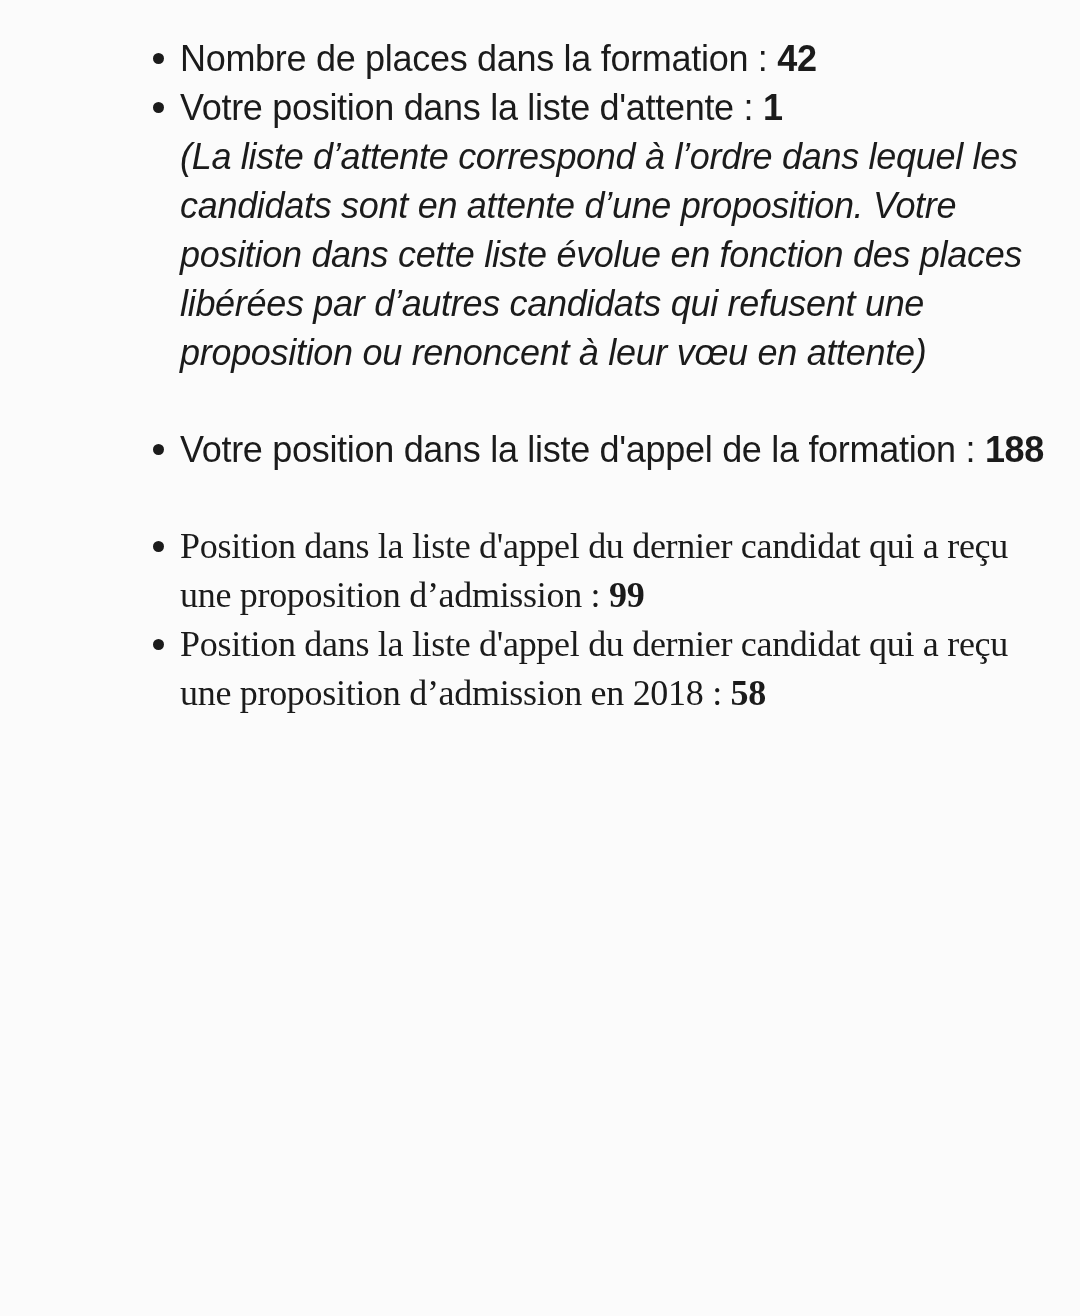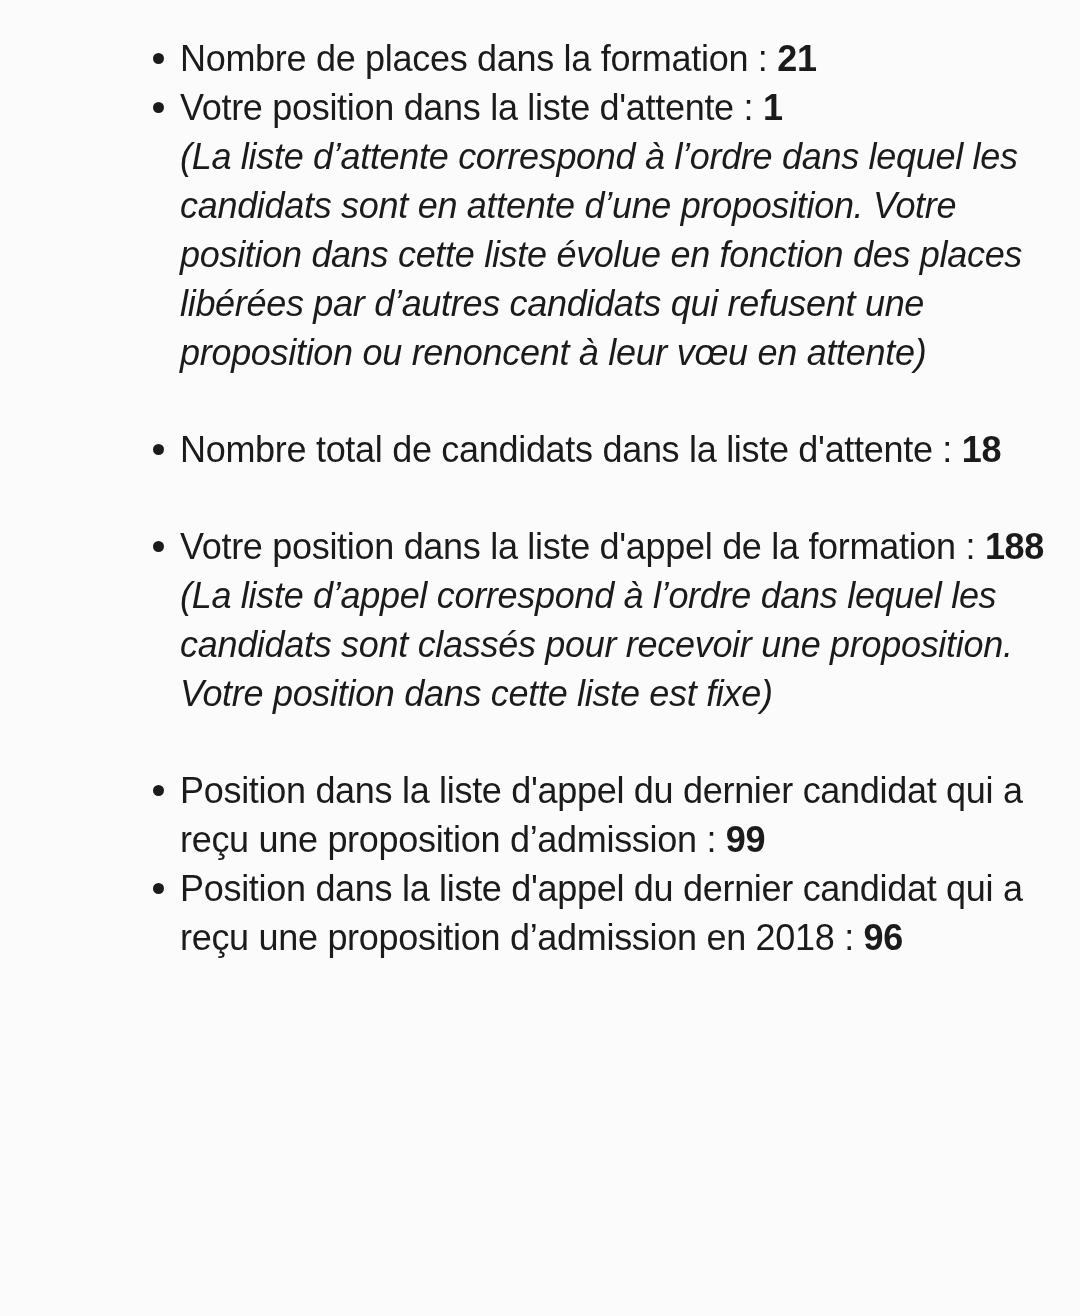--- a/index.html
+++ b/index.html
@@ -17,21 +17,21 @@
     line-height: 49px;
     letter-spacing: -0.3px;
     color: #1b1b1b;
   }
   ul.group {
     list-style: none;
     margin: 0 0 48px 0;
     padding: 0;
     width: 898px;
   }
-  ul.group:last-child { margin-bottom: 16px; }
+  ul.group:last-child { margin-bottom: 16px; font-family: Liberation Serif, serif; }
   li.item {
     position: relative;
     box-sizing: border-box;
     padding-left: 28px;
   }
   .dot {
     position: absolute;
     left: 1px;
     top: 19px;
     width: 11px;
@@ -45,48 +45,41 @@
   }
 </style>
 </head>
 <body>
 
 <div class="content">
 
   <ul class="group">
     <li class="item">
       <span class="dot"></span>
-      <span>Nombre de places dans la formation&nbsp;: </span><b class="value">21</b>
+      <span>Nombre de places dans la formation&nbsp;: </span><b class="value">42</b>
     </li>
     <li class="item">
       <span class="dot"></span>
       <span>Votre position dans la liste d'attente&nbsp;: </span><b class="value">1</b>
       <i class="note">(La liste d’attente correspond à l’ordre dans lequel les candidats sont en attente d’une proposition. Votre position dans cette liste évolue en fonction des places libérées par d’autres candidats qui refusent une proposition ou renoncent à leur vœu en attente)</i>
     </li>
   </ul>
 
-  <ul class="group">
-    <li class="item">
-      <span class="dot"></span>
-      <span>Nombre total de candidats dans la liste d'attente&nbsp;: </span><b class="value">18</b>
-    </li>
-  </ul>
 
   <ul class="group">
     <li class="item">
       <span class="dot"></span>
       <span>Votre position dans la liste d'appel de la formation&nbsp;: </span><b class="value">188</b>
-      <i class="note">(La liste d’appel correspond à l’ordre dans lequel les candidats sont classés pour recevoir une proposition. Votre position dans cette liste est fixe)</i>
     </li>
   </ul>
 
   <ul class="group">
     <li class="item">
       <span class="dot"></span>
       <span>Position dans la liste d'appel du dernier candidat qui a reçu une proposition d’admission&nbsp;: </span><b class="value">99</b>
     </li>
     <li class="item">
       <span class="dot"></span>
-      <span>Position dans la liste d'appel du dernier candidat qui a reçu une proposition d’admission en 2018&nbsp;: </span><b class="value">96</b>
+      <span>Position dans la liste d'appel du dernier candidat qui a reçu une proposition d’admission en 2018&nbsp;: </span><b class="value">58</b>
     </li>
   </ul>
 
 </div>
 
 </body></html>

